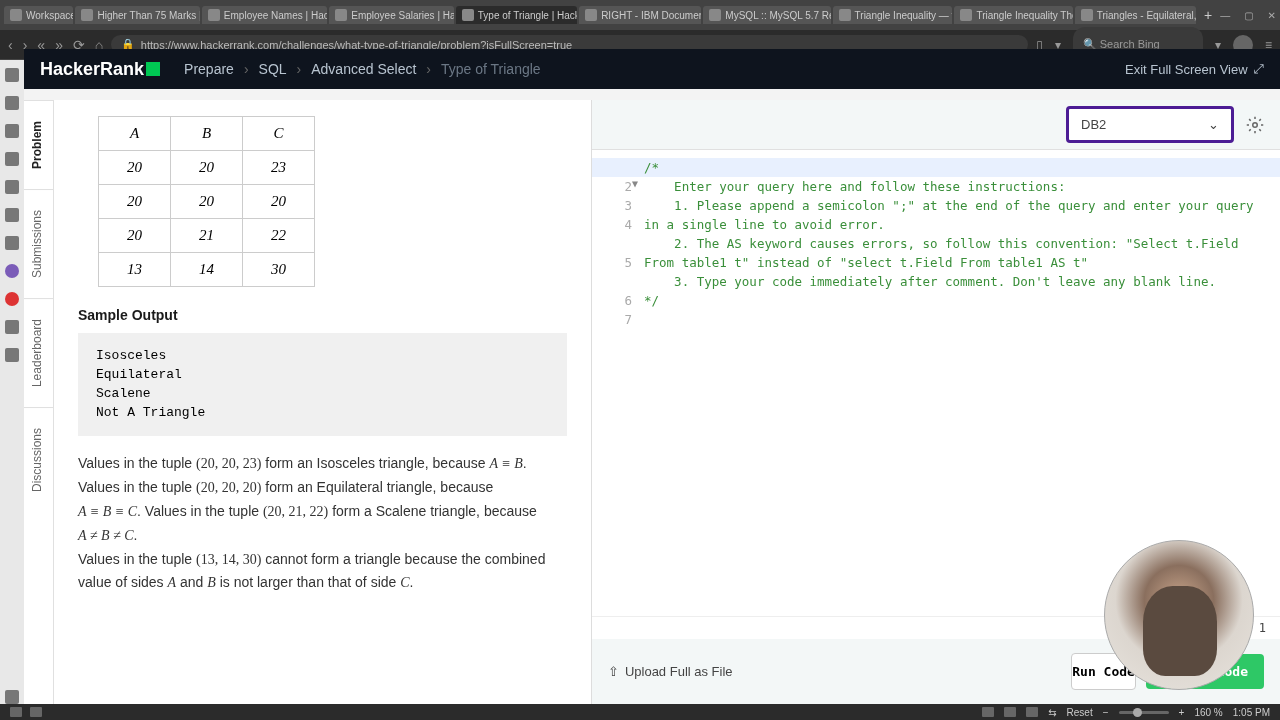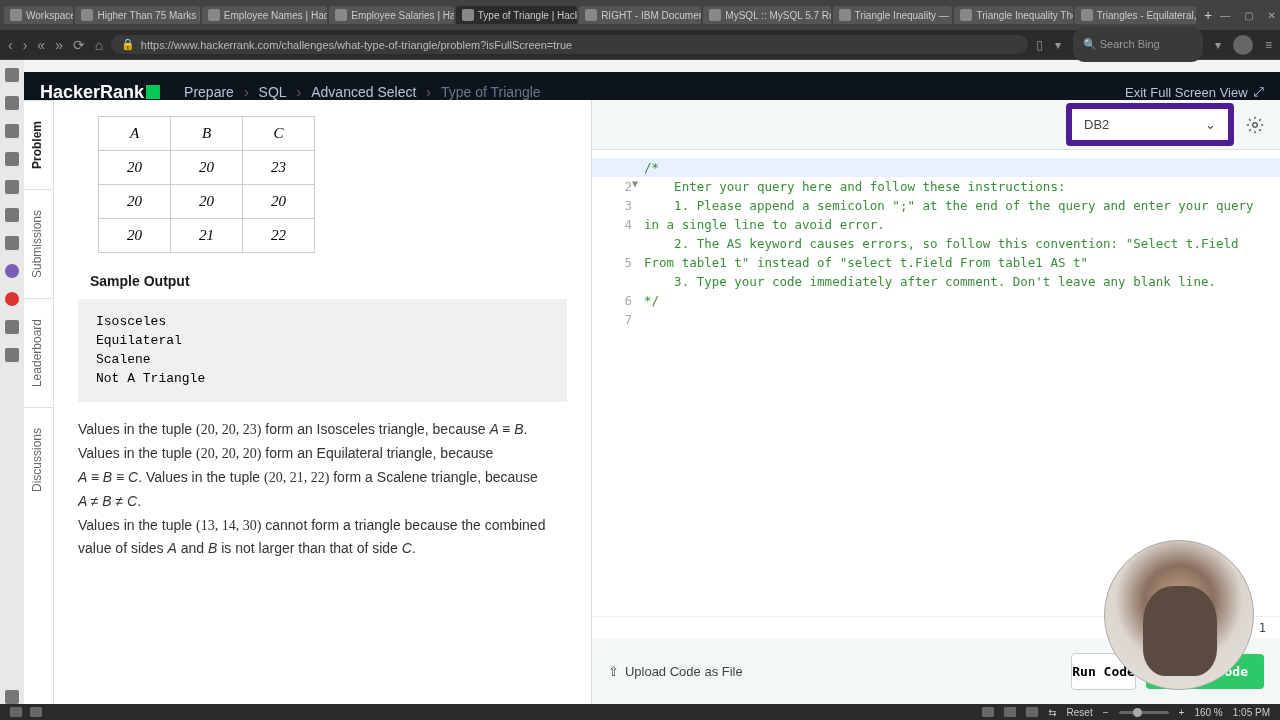--- a/index.html
+++ b/index.html
@@ -19,21 +19,21 @@
 .search-box { background: #3a3a3a; border-radius: 12px; padding: 11px 10px; width: 130px; color: #999; font-size: 11px; }
 .avatar-small { width: 20px; height: 20px; background: #666; border-radius: 50%; }
 
 
 .left-sidebar { position: absolute; left: 0; top: 60px; bottom: 16px; width: 24px; background: #e8e8e8; display: flex; flex-direction: column; align-items: center; padding-top: 8px; gap: 14px; }
 .ls-icon { width: 14px; height: 14px; background: #777; border-radius: 2px; }
 .ls-icon.red { background: #d33; border-radius: 50%; }
 .ls-icon.purple { background: #7b5cb8; border-radius: 50%; }
 
 
-.header { position: absolute; left: 24px; right: 0; top: 72px; height: 40px; background: #0e141e; display: flex; align-items: center; padding: 0 16px; color: #fff; }
+.header { position: absolute; left: 24px; right: 0; top: 49px; height: 40px; background: #0e141e; display: flex; align-items: center; padding: 0 16px; color: #fff; }
 .logo { font-size: 18px; font-weight: bold; display: flex; align-items: center; }
 .logo-sq { width: 14px; height: 14px; background: #00c853; margin-left: 2px; }
 .breadcrumb { margin-left: 24px; display: flex; align-items: center; gap: 10px; font-size: 14px; color: #b8c4d0; }
 .breadcrumb .sep { color: #666; }
 .breadcrumb .current { color: #6b7785; }
 .exit-fs { margin-left: auto; font-size: 13px; color: #b8c4d0; display: flex; align-items: center; gap: 6px; }
 
 
 .content { position: absolute; left: 24px; right: 0; top: 100px; bottom: 16px; display: flex; }
 
@@ -45,31 +45,31 @@
 
 .problem-content { flex: 1; overflow-y: auto; padding: 16px 24px; position: relative; }
 .problem-content::-webkit-scrollbar { width: 10px; }
 .problem-content::-webkit-scrollbar-thumb { background: #bbb; border-radius: 5px; }
 
 
 .ptable { border-collapse: collapse; margin-bottom: 20px; margin-left: 20px; }
 .ptable th, .ptable td { border: 1px solid #ccc; padding: 8px 28px; font-style: italic; font-family: Georgia, serif; font-size: 15px; text-align: left; }
 .ptable th { font-weight: normal; text-align: center; }
 
-.section-title { font-weight: 700; font-size: 14px; margin: 18px 12px 10px; color: #1a1a1a; }
+.section-title { font-weight: 700; font-size: 14px; margin: 18px 0 10px; color: #1a1a1a; }
 .codeblock { background: #f0f0f0; padding: 14px 18px; font-family: "Courier New", monospace; font-size: 13px; line-height: 1.45; white-space: pre; margin-bottom: 16px; }
 
 .explain { font-size: 14px; line-height: 1.7; color: #333; }
-.explain .mathvar { font-family: Liberation Sans, sans-serif; font-style: italic; }
+.explain .mathvar { font-family: Liberation Serif, serif; font-style: italic; }
 .explain .mathp { font-family: Georgia, serif; }
 
 
 .editor-side { flex: 1; display: flex; flex-direction: column; background: #fff; }
 .editor-toolbar { height: 50px; display: flex; align-items: center; justify-content: flex-end; padding: 0 16px; gap: 12px; background: #f3f7f7; border-bottom: 1px solid #e0e0e0; }
-.db-select { width: 168px; padding: 8px 12px; border: 6px solid #4c1d95; border-radius: 4px; background: #fff; font-size: 13px; display: flex; justify-content: space-between; align-items: center; color: #444; }
+.db-select { width: 168px; padding: 8px 12px; border: 3px solid #4c1d95; border-radius: 4px; background: #fff; font-size: 13px; display: flex; justify-content: space-between; align-items: center; color: #444; }
 .gear { width: 18px; height: 18px; color: #666; }
 
 .editor-body { flex: 1; display: flex; background: #fff; font-family: Menlo, Consolas, monospace; font-size: 12.5px; position: relative; }
 .gutter { width: 46px; text-align: right; padding: 8px 6px 0 0; color: #aaa; line-height: 19px; }
 .code-text { flex: 1; padding: 8px 8px 0 6px; line-height: 19px; color: #3a8f3a; position: relative; }
 .code-line1 { position: absolute; left: 0; top: 8px; right: 0; height: 19px; background: #e8f0fe; z-index: 0; }
 .code-text .ln { position: relative; z-index: 1; white-space: pre-wrap; word-break: break-word; }
 .fold { position: absolute; left: 40px; top: 28px; font-size: 10px; color: #888; }
 
 .status-bar { padding: 4px 14px; text-align: right; font-family: Menlo, monospace; font-size: 12px; color: #444; border-top: 1px solid #eee; background: #fff; }
@@ -224,20 +224,25 @@
             </tr>
         <tr>
               <td>20</td>
               <td>20</td>
               <td>20</td>
             </tr>
         <tr>
               <td>20</td>
               <td>21</td>
               <td>22</td>
+            </tr>
+        <tr>
+              <td>13</td>
+              <td>14</td>
+              <td>30</td>
             </tr>
       </tbody>
         </table>
       <div class="section-title">Sample Output</div>
       <div class="codeblock">Isosceles
 Equilateral
 Scalene
 Not A Triangle</div>
       <div class="explain">
         <p><span>Values in the tuple </span><span class="mathp">(20, 20, 23)</span><span> form an Isosceles triangle, because </span><span class="mathvar">A ≡ B</span><span>.</span></p>
@@ -279,21 +284,21 @@
         <div class="ln">    1. Please append a semicolon ";" at the end of the query and enter your query in a single line to avoid error.</div>
         <div class="ln">    2. The AS keyword causes errors, so follow this convention: "Select t.Field From table1 t" instead of "select t.Field From table1 AS t"</div>
         <div class="ln">    3. Type your code immediately after comment. Don't leave any blank line.</div>
         <div class="ln">*/</div>
       </div>
     </div>
     <div class="status-bar">Line: 1 Col: 1</div>
     <div class="action-bar">
       <div class="upload-link">
         <span>⇧</span>
-        <span>Upload Code as File</span>
+        <span>Upload Full as File</span>
       </div>
       <button class="btn-run">Run Code</button>
       <button class="btn-submit">Submit Code</button>
     </div>
   </div>
 </div>
 
 <div class="webcam"></div>
 
 <div class="os-bar">

